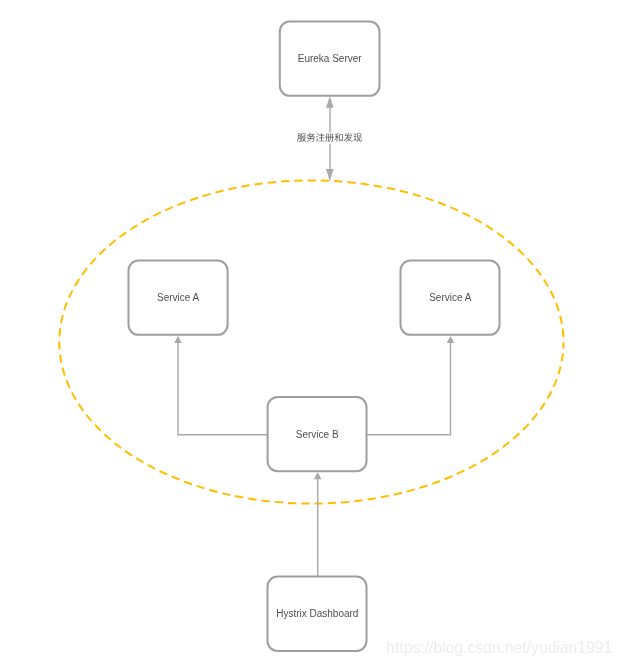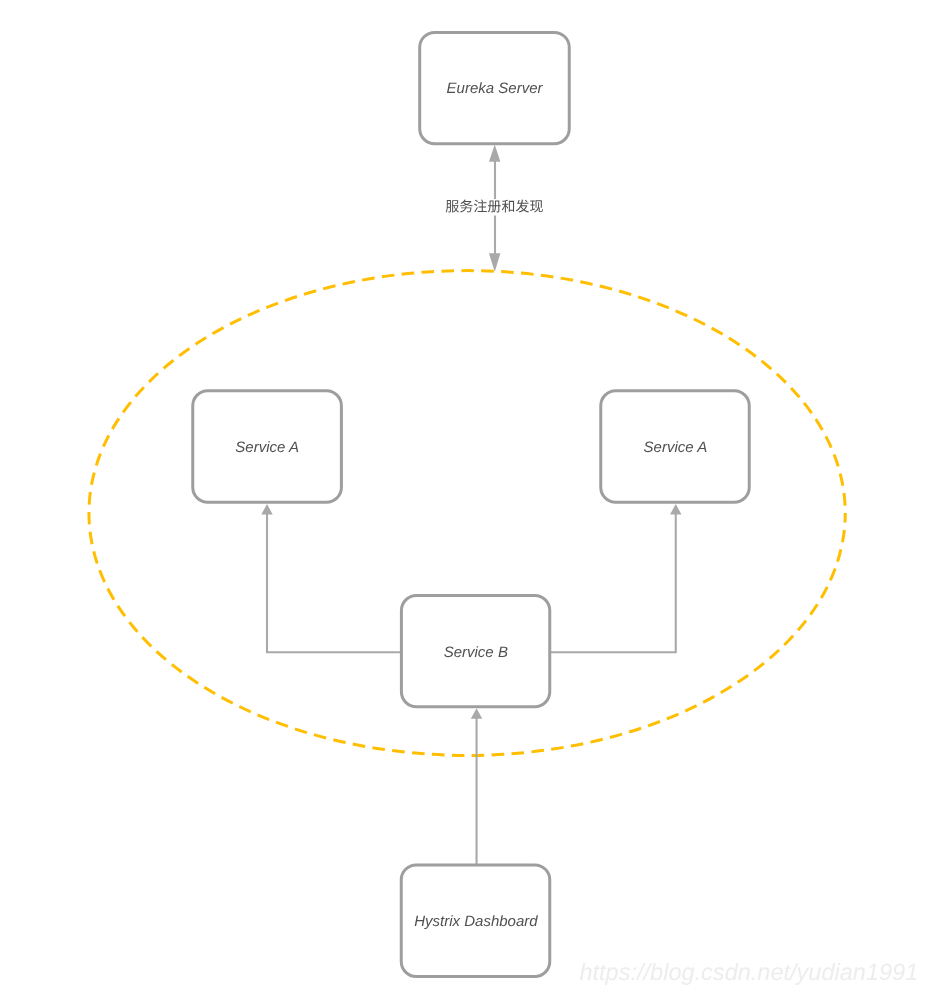--- a/index.html
+++ b/index.html
@@ -1,20 +1,20 @@
 <!DOCTYPE html>
 <html><head>
 <meta charset="utf-8">
 <title>Microservice architecture diagram</title>
 <style>
   html,body{margin:0;padding:0;background:#ffffff;}
   body{width:622px;height:666px;overflow:hidden;
        font-family:"Liberation Sans",sans-serif;}
   #stage{position:relative;width:622px;height:666px;background:#ffffff;
-         overflow:hidden;font-style:italic;}
+         overflow:hidden;}
   svg.canvas{position:absolute;left:0;top:0;width:622px;height:666px;display:block;
              shape-rendering:geometricPrecision;will-change:opacity;}
   .node-box{fill:#ffffff;stroke:#9e9e9e;stroke-width:2;}
   .node-label{font-family:"Liberation Sans",sans-serif;font-size:10px;fill:#4f4f4f;
               text-anchor:middle;dominant-baseline:alphabetic;}
   .boundary{fill:none;stroke:#ffbe00;stroke-width:2;
             stroke-dasharray:8.4 4.9;stroke-dashoffset:2;stroke-linecap:butt;}
   .edge-line{fill:none;stroke:#a9a9a9;stroke-width:1.4;stroke-linecap:butt;}
   .edge-head{fill:#a9a9a9;stroke:none;}
   .edge-label-bg{fill:#ffffff;}

